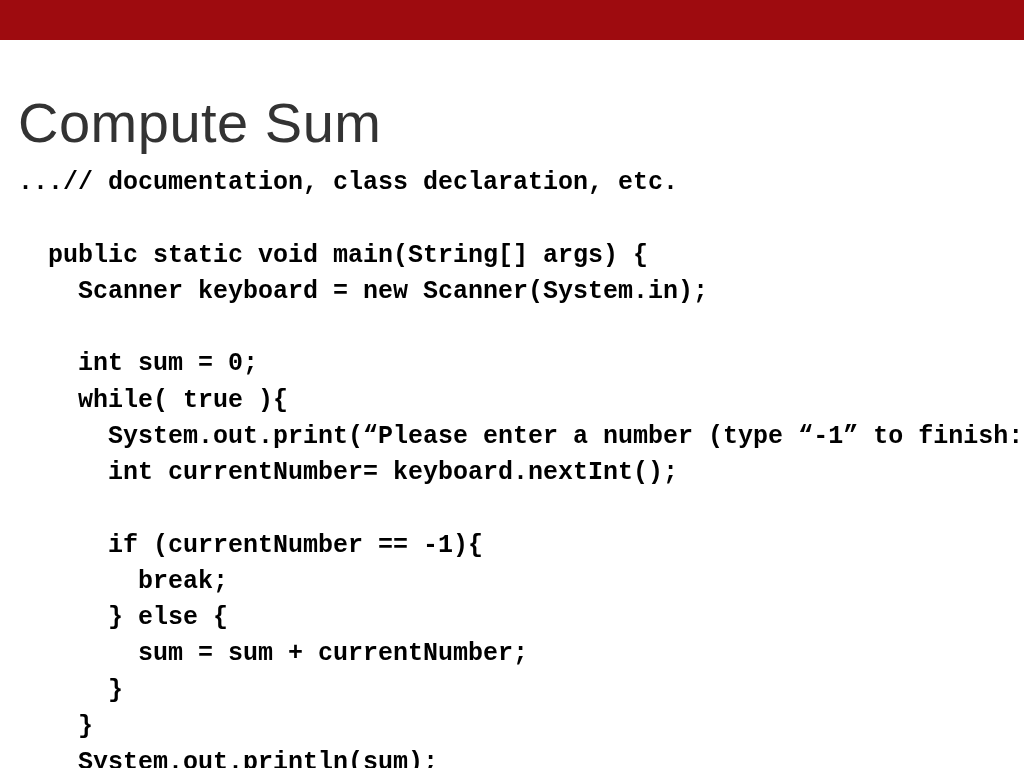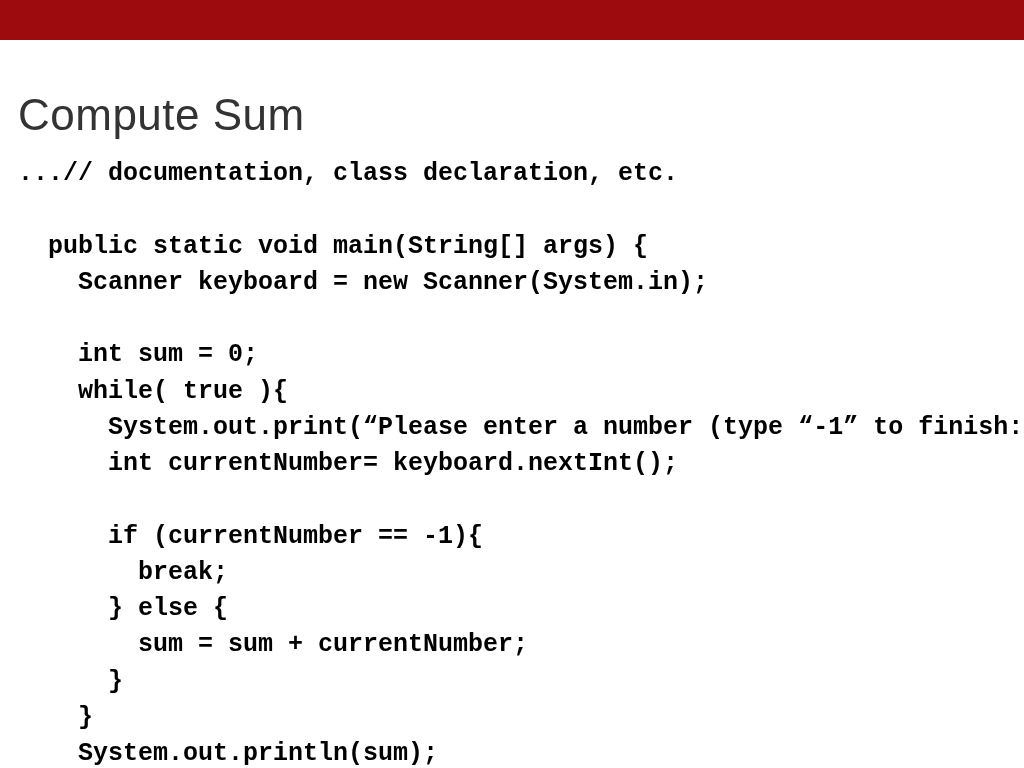--- a/index.html
+++ b/index.html
@@ -12,24 +12,24 @@
     }
     .top-bar {
       width: 100%;
       height: 40px;
       background: #9e0b0f;
     }
     .content {
       padding: 50px 18px 0 18px;
     }
     .title {
-      font-size: 44px;
+      font-size: 56px;
       font-weight: 400;
       color: #333333;
-      margin-bottom: 16px;
+      margin-bottom: 10px;
       letter-spacing: 0.5px;
     }
     .code-block {
       font-family: "Courier New", Courier, monospace;
       font-size: 25px;
       font-weight: bold;
       color: #000000;
       line-height: 1.45;
       white-space: pre;
     }

